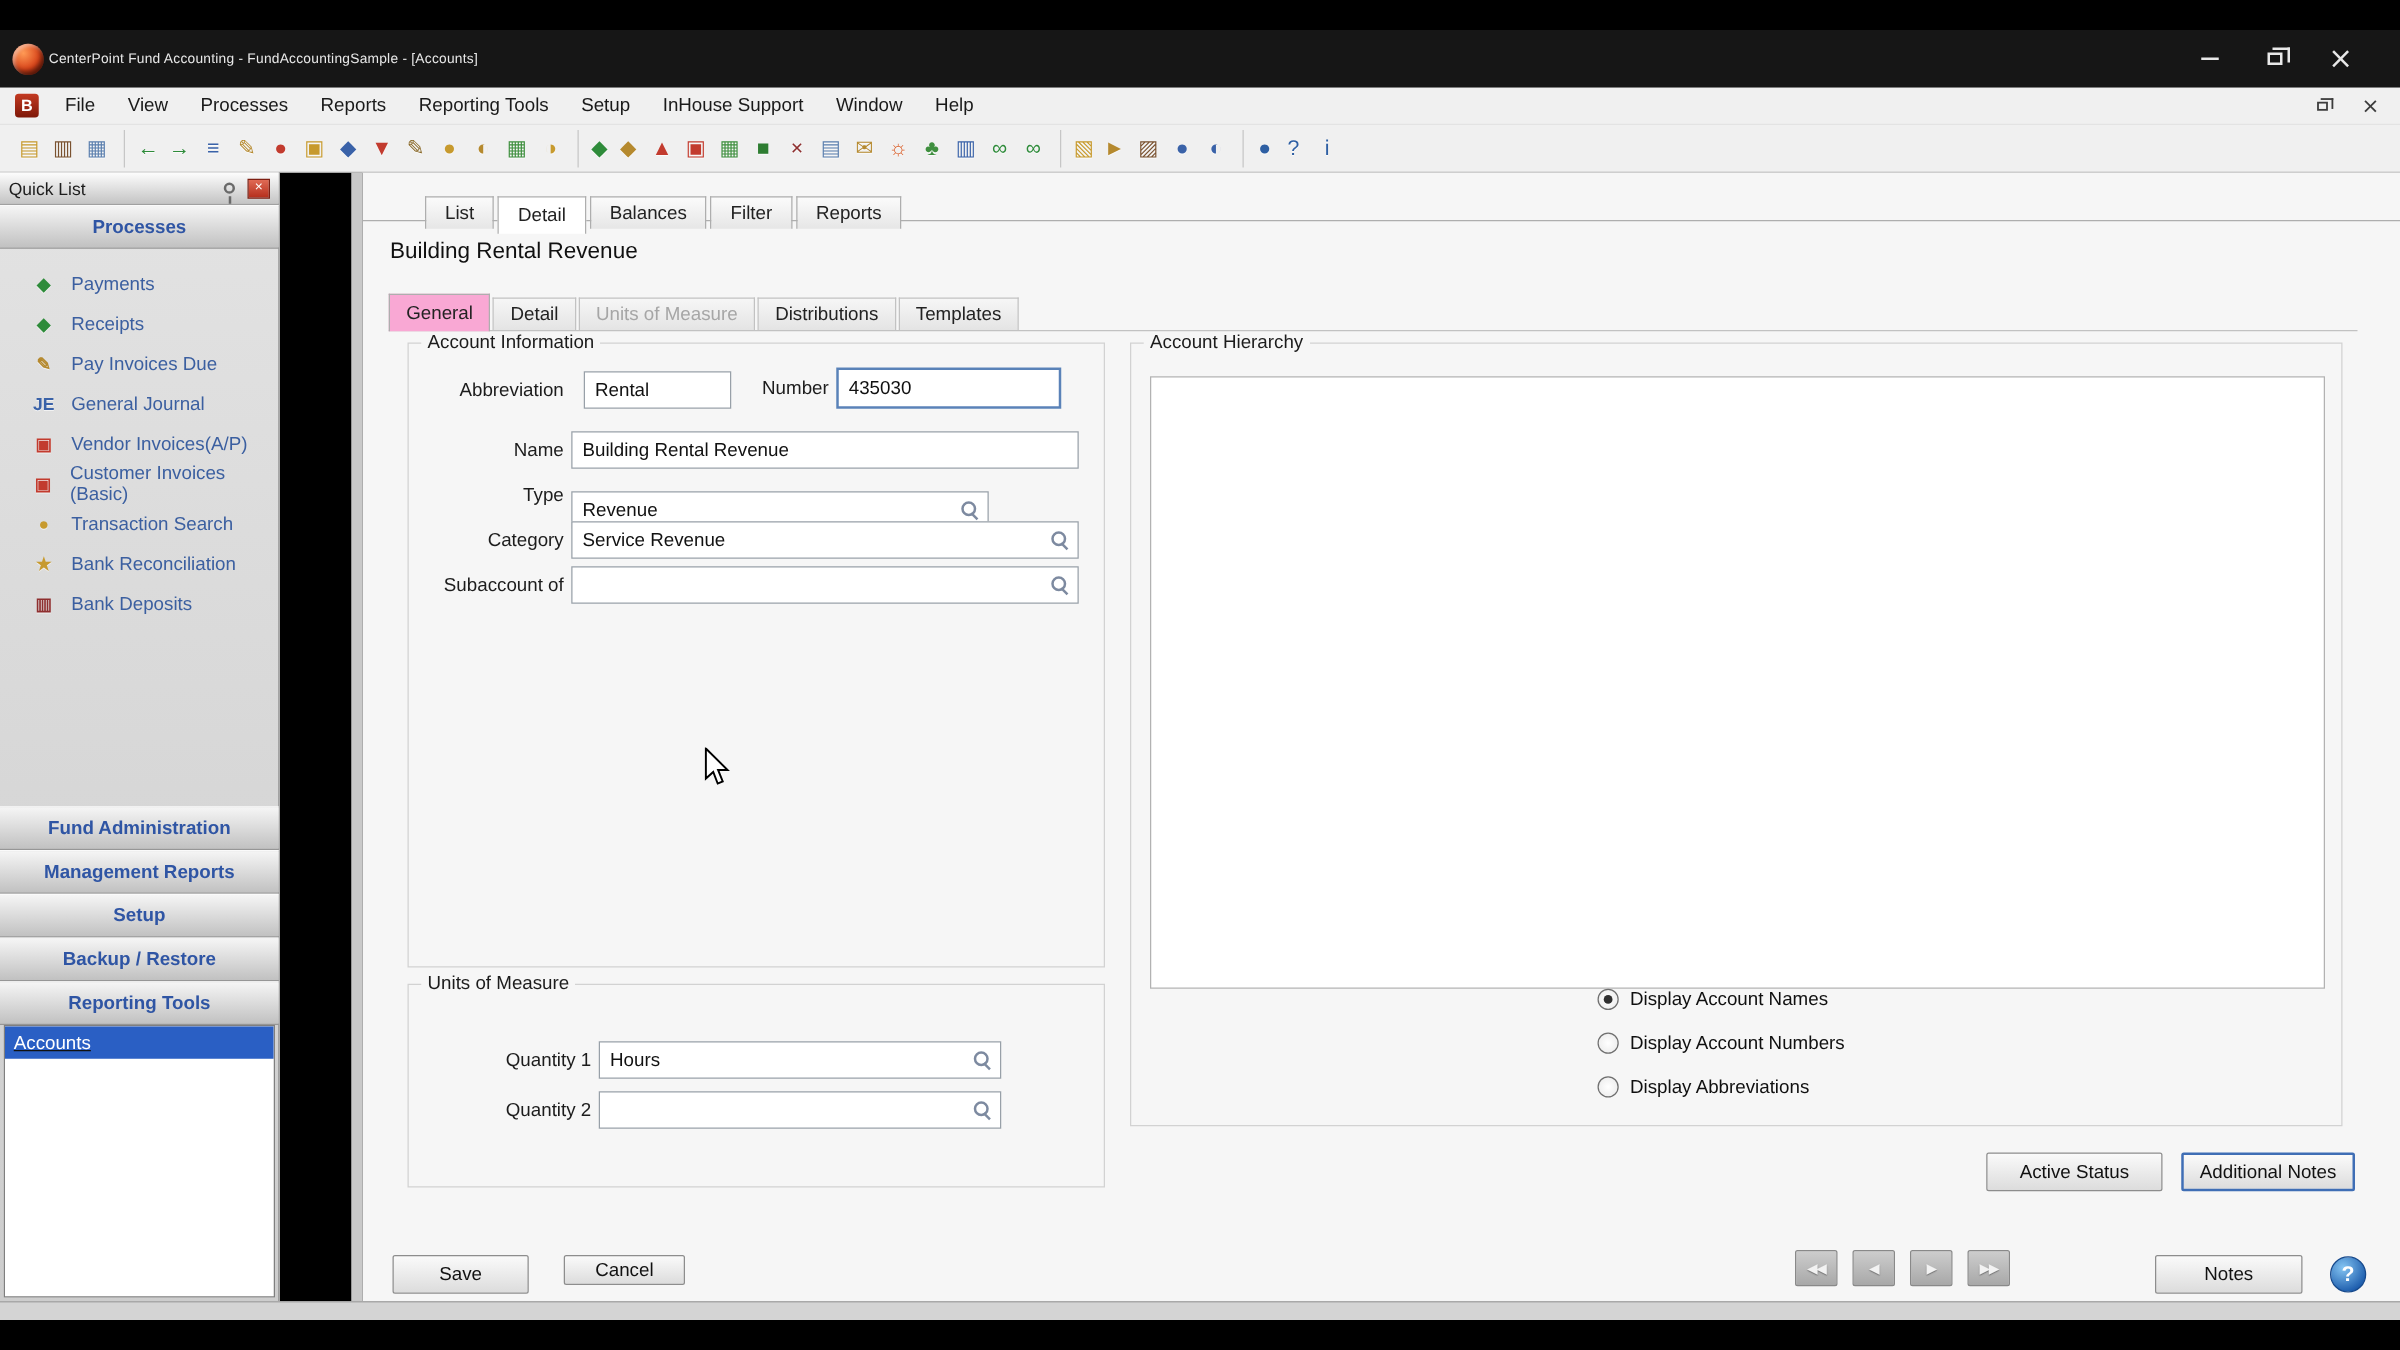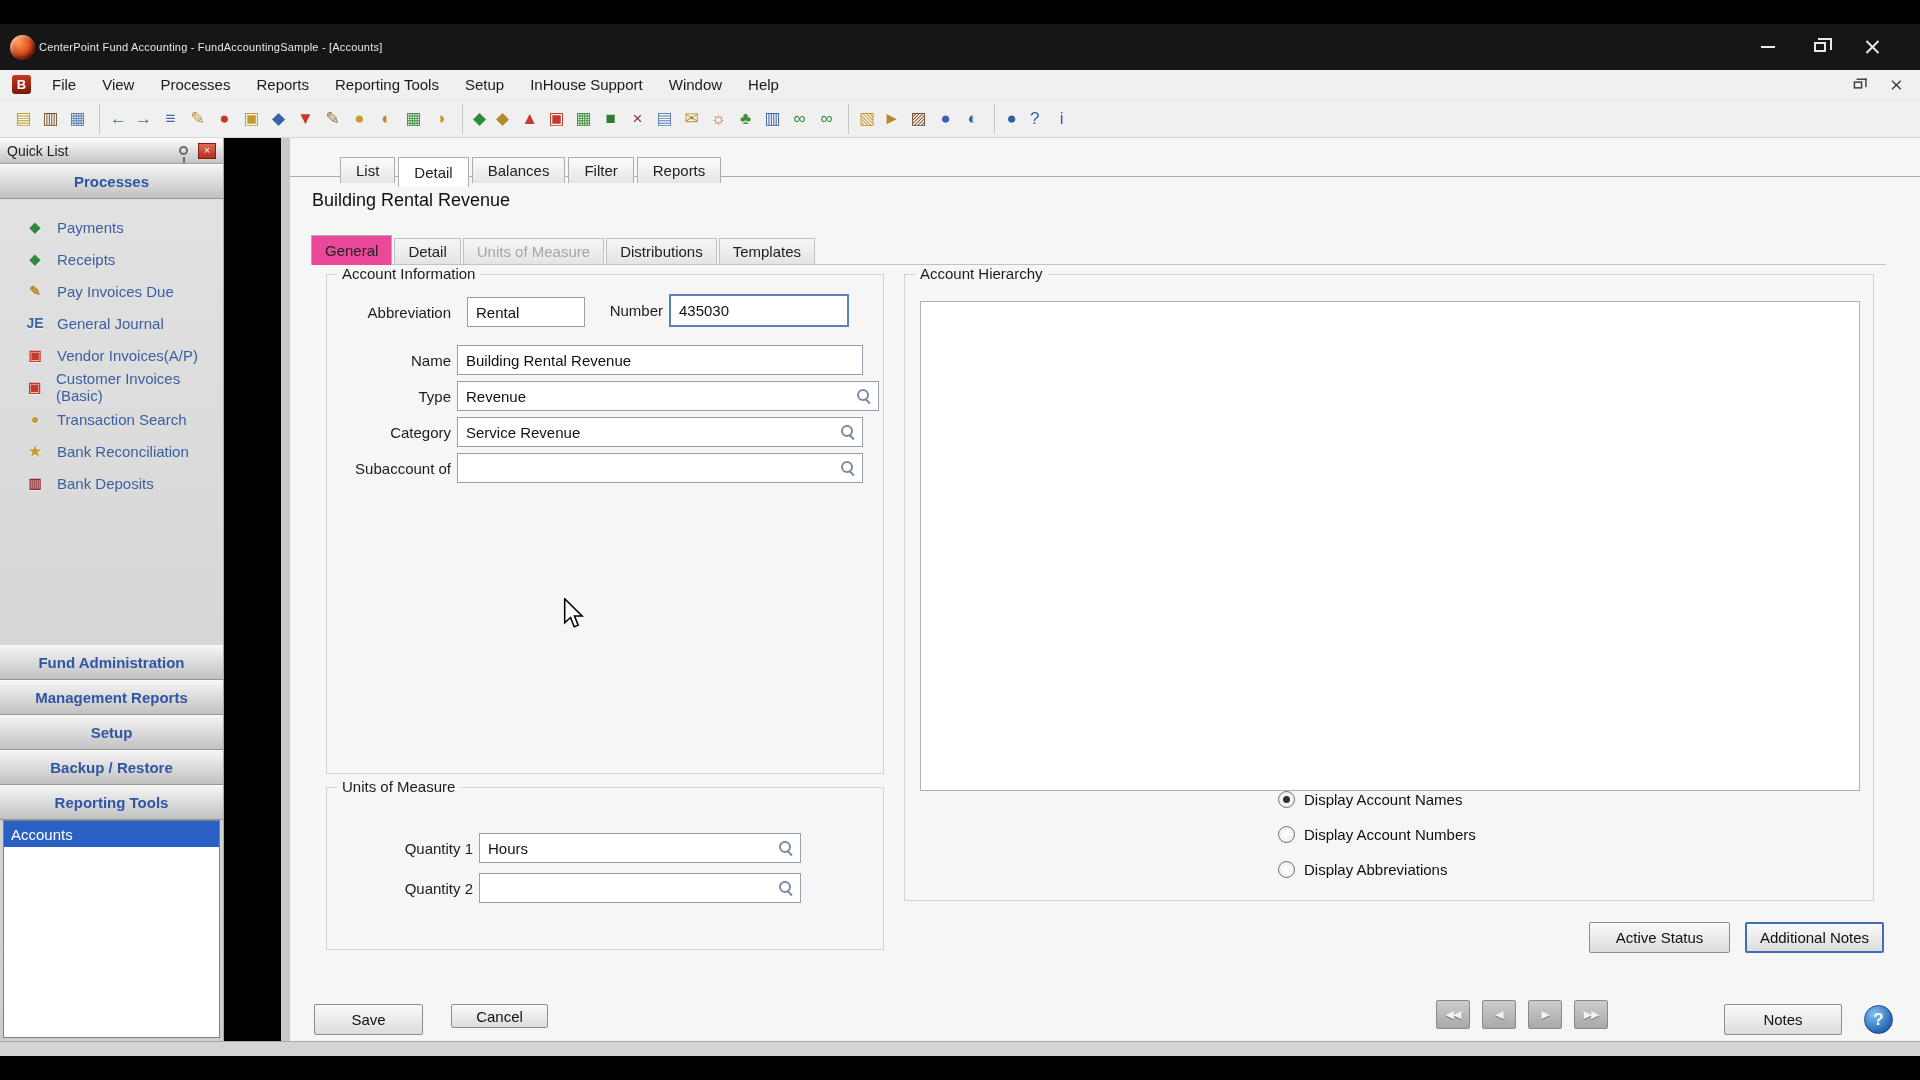--- a/index.html
+++ b/index.html
@@ -58,41 +58,41 @@
     height:35px; flex:0 0 auto; background:linear-gradient(#f5f5f5,#c1c1c1);
     border-top:1px solid #fafafa; border-bottom:1px solid #969696;
     display:flex; align-items:center; justify-content:center;
     font-size:15px; font-weight:bold; color:#2f55a4; }
   .ql-opened-header { color:#000; }
   .ql-items { padding-top:12px; display:flex; flex-direction:column; }
   .ql-item { height:32px; display:flex; align-items:center; padding-left:24px; gap:11px; font-size:15px; color:#3b5fa0; }
   .ql-item .icn { width:22px; height:22px; display:flex; align-items:center; justify-content:center;
     font-size:14px; font-weight:bold; text-shadow:0 1px 0 rgba(255,255,255,.6); }
   .ql-spacer { flex:1; }
-  .ql-listbox { flex:0 0 218px; margin:0 3px 3px 3px; background:#fff; border:1px solid #7f7f7f; overflow:hidden; }
+  .ql-listbox { flex:0 0 218px; margin:0 3px 3px 3px; background:#fff; border:1px solid #7f7f7f; overflow:hidden;text-decoration:underline; }
   .ql-row { height:26px; display:flex; align-items:center; padding-left:7px; font-size:15px; color:#111; }
   .ql-row[data-selected="true"] { background:#2a5fc4; color:#fff; }
 
   
   .splitter { position:absolute; left:281px; top:138px; width:9px; height:903px; background:#c9c9c9; }
 
   
   .main { position:absolute; left:290px; top:138px; width:1630px; height:903px; background:#f6f6f6; }
   .tabline { position:absolute; left:0; top:38px; width:100%; height:1px; background:#aeaeae; z-index:1; }
   .tabs-outer { position:absolute; left:10px; top:19px; height:30px; display:flex; align-items:flex-start; z-index:2;padding-left:40px; }
   .tab { height:26px; margin-bottom:1px; margin-right:3px; padding:0 15px; display:flex; align-items:center;
     font-size:15px; color:#222; background:linear-gradient(#fbfbfb,#e6e6e6); border:1px solid #aeaeae; border-bottom:none; }
   .tab[data-selected="true"] { background:#fff; height:30px; margin-bottom:0; z-index:3; }
   .record-title { position:absolute; left:22px; top:52px; font-size:18px; color:#101010; }
 
   .tabline-inner { position:absolute; left:21px; top:126px; width:1575px; height:1px; background:#c2c2c2; z-index:1; }
   .tabs-inner { position:absolute; left:21px; top:97px; height:30px; display:flex; align-items:flex-end; z-index:2; }
   .tab-inner { height:26px; margin-bottom:1px; margin-right:2px; padding:0 13px; display:flex; align-items:center;
     font-size:15px; color:#222; background:linear-gradient(#f6f6f6,#e4e4e4); border:1px solid #c2c2c2; border-bottom:none; }
-  .tab-inner[data-state="selected"] { background:#ec4899; height:30px; margin-bottom:0; border-color:#aeaeae; z-index:3; }
+  .tab-inner[data-state="selected"] { background:#f9a8d4; height:30px; margin-bottom:0; border-color:#aeaeae; z-index:3; }
   .tab-inner[data-state="disabled"] { color:#a6a6a6; }
 
   
   .group { position:absolute; border:1px solid #d2d2d2; }
   .legend { position:absolute; top:-10px; left:10px; background:#f6f6f6; padding:0 5px; font-size:15px; color:#1c1c1c; }
   .flabel { position:absolute; height:30px; display:flex; align-items:center; justify-content:flex-end;
     font-size:15px; color:#1c1c1c; text-align:right; }
   .finput { position:absolute; height:30px; background:#fff; border:1px solid #98a0a8;
     display:flex; align-items:center; padding:0 8px; font-size:15px; color:#111; }
   .finput.focused { border:2px solid #5a82b8; }
@@ -315,21 +315,21 @@
       <div class="finput focused" style="left:342px;top:19px;width:180px;height:33px">
         <span class="fval">435030</span>
       </div>
 
       <div class="flabel" style="left:0;top:70px;width:124px">Name</div>
       <div class="finput" style="left:130px;top:70px;width:406px">
         <span class="fval">Building Rental Revenue</span>
       </div>
 
       <div class="flabel" style="left:0;top:106px;width:124px">Type</div>
-      <div class="finput" style="left:130px;top:106px;width:422px">
+      <div class="finput" style="left:130px;top:118px;width:334px">
         <span class="fval">Revenue</span>
         <span class="mag"></span>
       </div>
 
       <div class="flabel" style="left:0;top:142px;width:124px">Category</div>
       <div class="finput" style="left:130px;top:142px;width:406px">
         <span class="fval">Service Revenue</span>
         <span class="mag"></span>
       </div>
 

